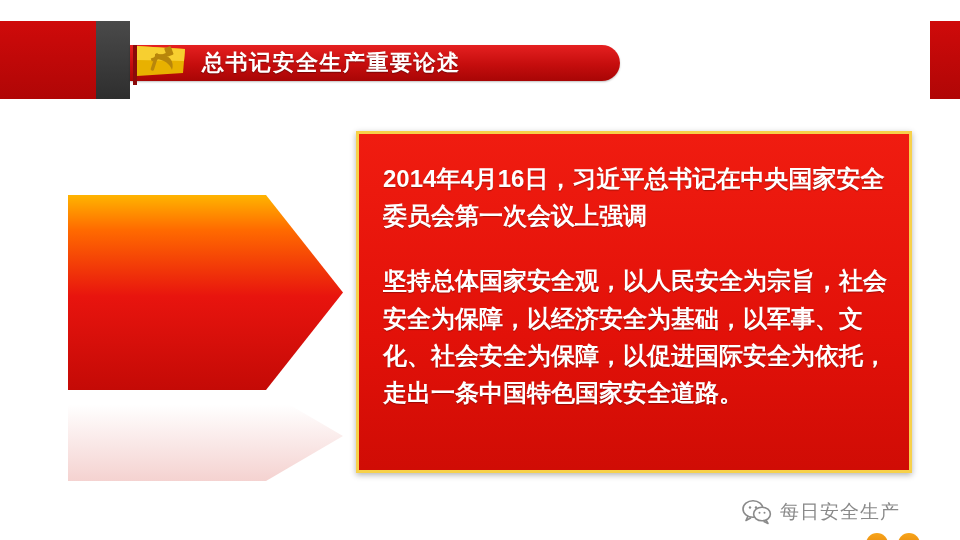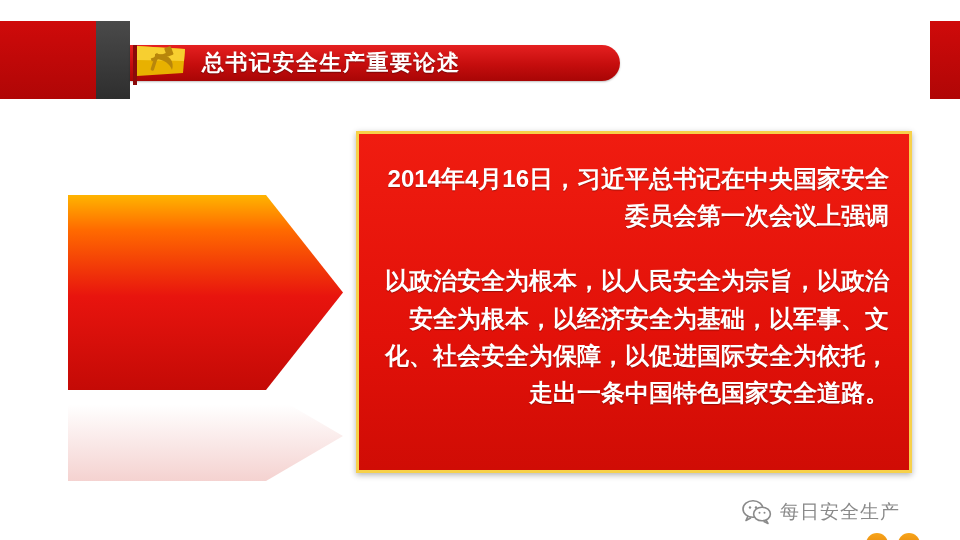--- a/index.html
+++ b/index.html
@@ -138,21 +138,20 @@
   .content-box {
     position: absolute;
     left: 356px;
     top: 110px;
     width: 556px;
     height: 342px;
     background: linear-gradient(180deg, #f01c10 0%, #e21109 60%, #d00c05 100%);
     border: 3px solid #f7d14a;
     box-sizing: border-box;
     box-shadow: 0 2px 6px rgba(0,0,0,0.3);
-    text-align: right;
   }
   .content-inner {
     position: absolute;
     left: 24px;
     top: 26px;
     width: 506px;
   }
   .content-para {
     font-size: 24px;
     line-height: 1.55;
@@ -253,21 +252,21 @@
 
   <div class="arrow-reflection"></div>
   <div class="arrow-block">
     <div class="arrow-shadow"></div>
     <div class="arrow-shape"></div>
   </div>
 
   <div class="content-box">
     <div class="content-inner">
       <p class="content-para">2014年4月16日，习近平总书记在中央国家安全委员会第一次会议上强调</p>
-      <p class="content-para second">以政治安全为根本，以人民安全为宗旨，以政治安全为根本，以经济安全为基础，以军事、文化、社会安全为保障，以促进国际安全为依托，走出一条中国特色国家安全道路。</p>
+      <p class="content-para second">坚持总体国家安全观，以人民安全为宗旨，社会安全为保障，以经济安全为基础，以军事、文化、社会安全为保障，以促进国际安全为依托，走出一条中国特色国家安全道路。</p>
     </div>
   </div>
 
   <div class="watermark">
     <span class="wm-icon">
       <svg width="30" height="26" viewBox="0 0 30 26">
         <ellipse cx="11" cy="10" rx="10" ry="8.2" fill="none" stroke="#8a8a8a" stroke-width="1.6"></ellipse>
         <path d="M6 17 L4 21.5 L9 18.8" fill="none" stroke="#8a8a8a" stroke-width="1.6" stroke-linejoin="round"></path>
         <circle cx="8" cy="8.5" r="1.2" fill="#8a8a8a"></circle>
         <circle cx="14" cy="8.5" r="1.2" fill="#8a8a8a"></circle>

